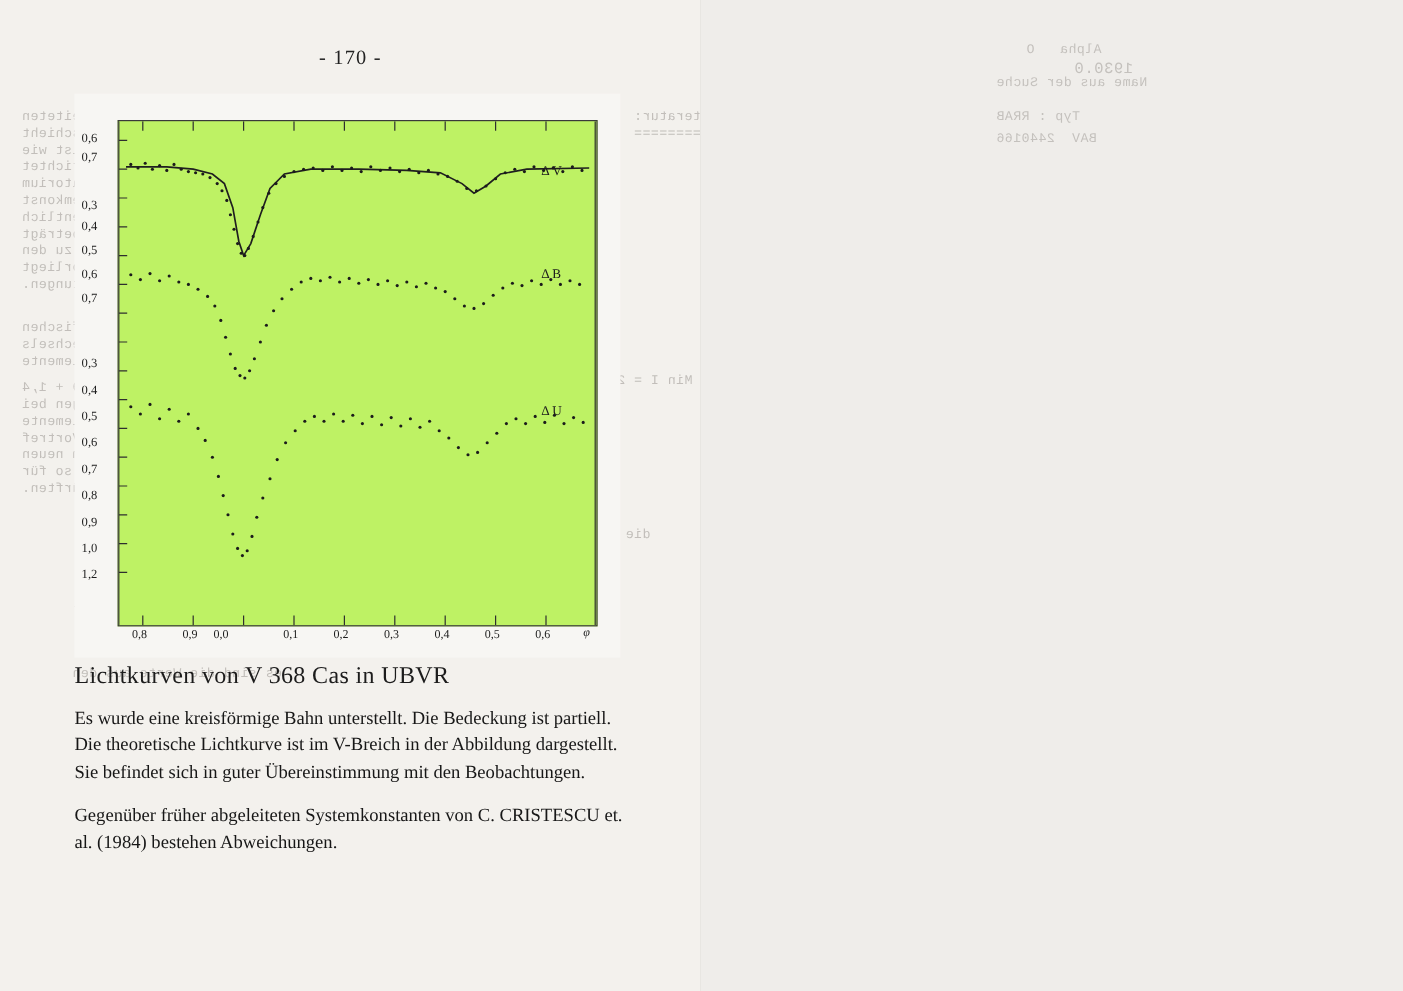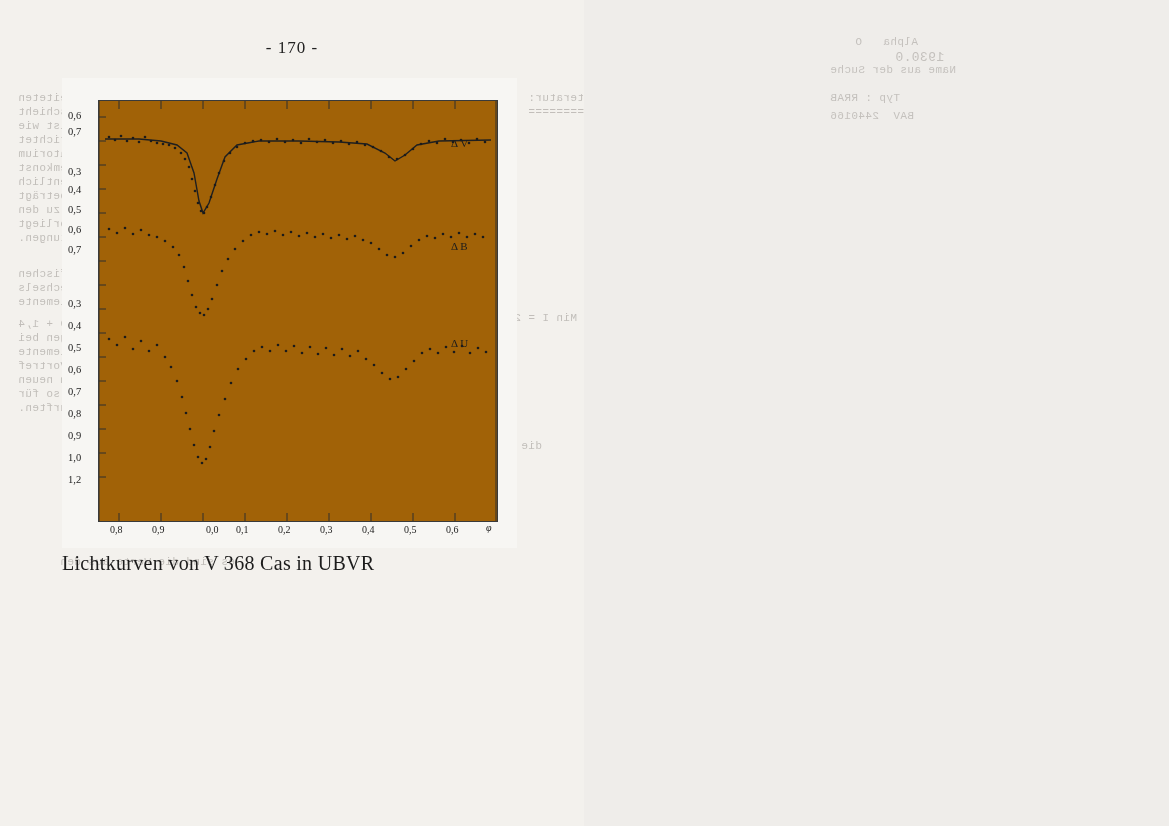--- a/index.html
+++ b/index.html
@@ -21,21 +21,21 @@
     position:absolute;left:0;top:38px;width:584px;text-align:center;
     font-size:17px;letter-spacing:1px;color:#222;
   }
   .fig-box{
     position:absolute;left:62px;top:78px;width:455px;height:470px;
     background:#f7f6f3;
     box-shadow:0 0 0 0 transparent;
   }
   .fig-frame{
     position:absolute;left:36px;top:22px;width:398px;height:420px;
-    border:1px solid #3a3a3a;background:#a16207;
+    border:1px solid #3a3a3a;background:#bef264;
   }
   .fig-caption{
     position:absolute;left:62px;top:552px;width:455px;text-align:left;
     font-size:20px;color:#1c1c1c;letter-spacing:.3px;
   }
   .body-left{
     position:absolute;left:62px;top:588px;width:470px;
     font-size:15.5px;line-height:1.45;color:#171717;
   }
   .body-left p{margin:0 0 14px 0;}
@@ -333,21 +333,21 @@
               <circle cx="355" cy="251" r="1.3"></circle>
               <circle cx="363" cy="245" r="1.3"></circle>
             <circle cx="371" cy="252" r="1.3"></circle>
               <circle cx="379" cy="247" r="1.3"></circle>
               <circle cx="387" cy="251" r="1.3"></circle>
           </g>
         </svg>
 
         
         <span class="serieslab" style="left:352px;top:36px;">Δ V</span>
-        <span class="serieslab" style="left:352px;top:139px;">Δ B</span>
+        <span class="serieslab" style="left:352px;top:122px;">Δ B</span>
         <span class="serieslab" style="left:352px;top:236px;">Δ U</span>
       </div>
 
       <span class="ylab" style="left:6px;top:32px;">0,6</span>
       <span class="ylab" style="left:6px;top:48px;">0,7</span>
       <span class="ylab" style="left:6px;top:88px;">0,3</span>
       <span class="ylab" style="left:6px;top:106px;">0,4</span>
       <span class="ylab" style="left:6px;top:126px;">0,5</span>
       <span class="ylab" style="left:6px;top:146px;">0,6</span>
       <span class="ylab" style="left:6px;top:166px;">0,7</span>
@@ -357,33 +357,35 @@
       <span class="ylab" style="left:6px;top:264px;">0,5</span>
       <span class="ylab" style="left:6px;top:286px;">0,6</span>
       <span class="ylab" style="left:6px;top:308px;">0,7</span>
       <span class="ylab" style="left:6px;top:330px;">0,8</span>
       <span class="ylab" style="left:6px;top:352px;">0,9</span>
       <span class="ylab" style="left:6px;top:374px;text-align:right;">1,0</span>
       <span class="ylab" style="left:6px;top:396px;">1,2</span>
 
       <span class="xlab" style="left:48px;top:446px;">0,8</span>
       <span class="xlab" style="left:90px;top:446px;">0,9</span>
-      <span class="xlab" style="left:144px;top:446px;">0,0</span>
+      <span class="xlab" style="left:116px;top:446px;">0,0</span>
       <span class="xlab" style="left:174px;top:446px;">0,1</span>
       <span class="xlab" style="left:216px;top:446px;">0,2</span>
       <span class="xlab" style="left:258px;top:446px;">0,3</span>
       <span class="xlab" style="left:300px;top:446px;">0,4</span>
       <span class="xlab" style="left:342px;top:446px;">0,5</span>
       <span class="xlab" style="left:384px;top:446px;">0,6</span>
       <span class="xlab" style="left:424px;top:444px;font-style:italic;">φ</span>
     </div>
 
     <div class="fig-caption">Lichtkurven von V 368 Cas in UBVR</div>
 
     <div class="body-left">
+      <p>Es wurde eine kreisförmige Bahn unterstellt. Die Bedeckung ist partiell. Die theoretische Lichtkurve ist im V-Breich in der Abbildung dargestellt. Sie befindet sich in guter Übereinstimmung mit den Beobachtungen.</p>
+      <p>Gegenüber früher abgeleiteten Systemkonstanten von C. CRISTESCU et. al. (1984) bestehen Abweichungen.</p>
     </div>
 
   </div>
 
   <div class="gutter"></div>
 
   <div class="page-right">
 
     <div>
       <div class="ghost-r" style="left:905px;top:36px;margin-left:-634px;position:absolute;">Alpha   O</div>

